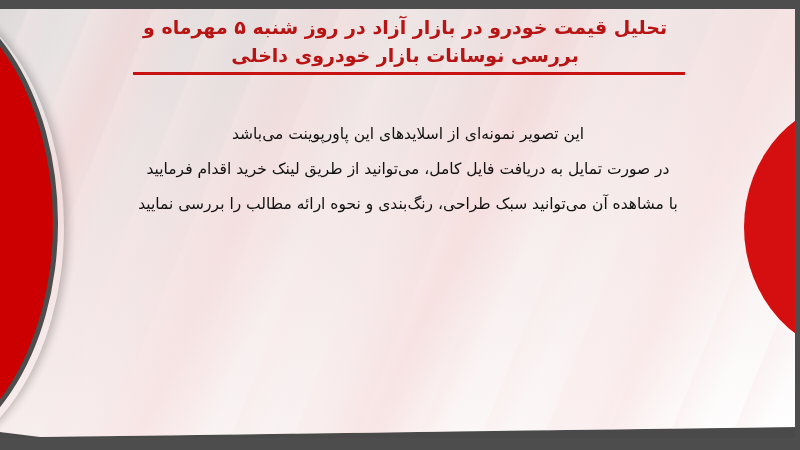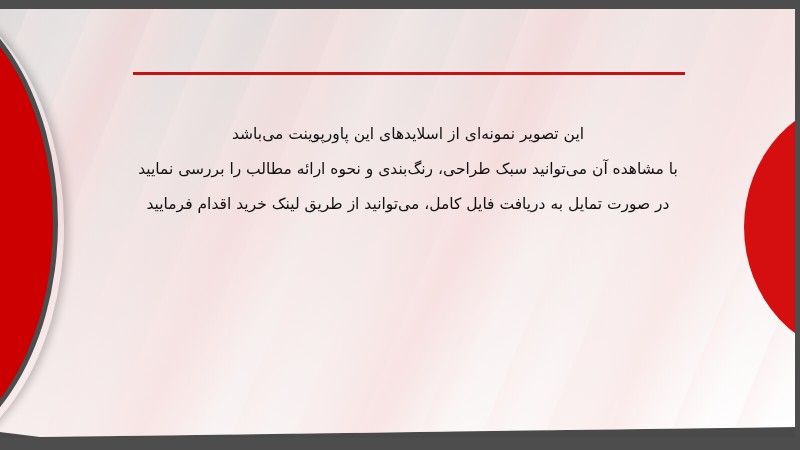--- a/index.html
+++ b/index.html
@@ -176,21 +176,25 @@
   <div class="sheen"></div>
 
   <div class="ellipse-left-shadow"></div>
   <div class="ellipse-left"></div>
   <div class="ellipse-right"></div>
 
   <div class="frame-top"></div>
   <div class="frame-bottom"></div>
   <div class="frame-right"></div>
 
+  <div class="title-wrap">
+    <div class="title-text">تحلیل قیمت خودرو در بازار آزاد در روز شنبه ۵ مهرماه و</div>
+    <div class="title-text">بررسی نوسانات بازار خودروی داخلی</div>
+  </div>
   <div class="title-rule"></div>
 
   <div class="body-wrap">
     <p class="body-line">این تصویر نمونه‌ای از اسلایدهای این پاورپوینت می‌باشد</p>
+    <p class="body-line">در صورت تمایل به دریافت فایل کامل، می‌توانید از طریق لینک خرید اقدام فرمایید</p>
     <p class="body-line">با مشاهده آن می‌توانید سبک طراحی، رنگ‌بندی و نحوه ارائه مطالب را بررسی نمایید</p>
-    <p class="body-line">در صورت تمایل به دریافت فایل کامل، می‌توانید از طریق لینک خرید اقدام فرمایید</p>
   </div>
 
 </div>
 
 </body></html>

